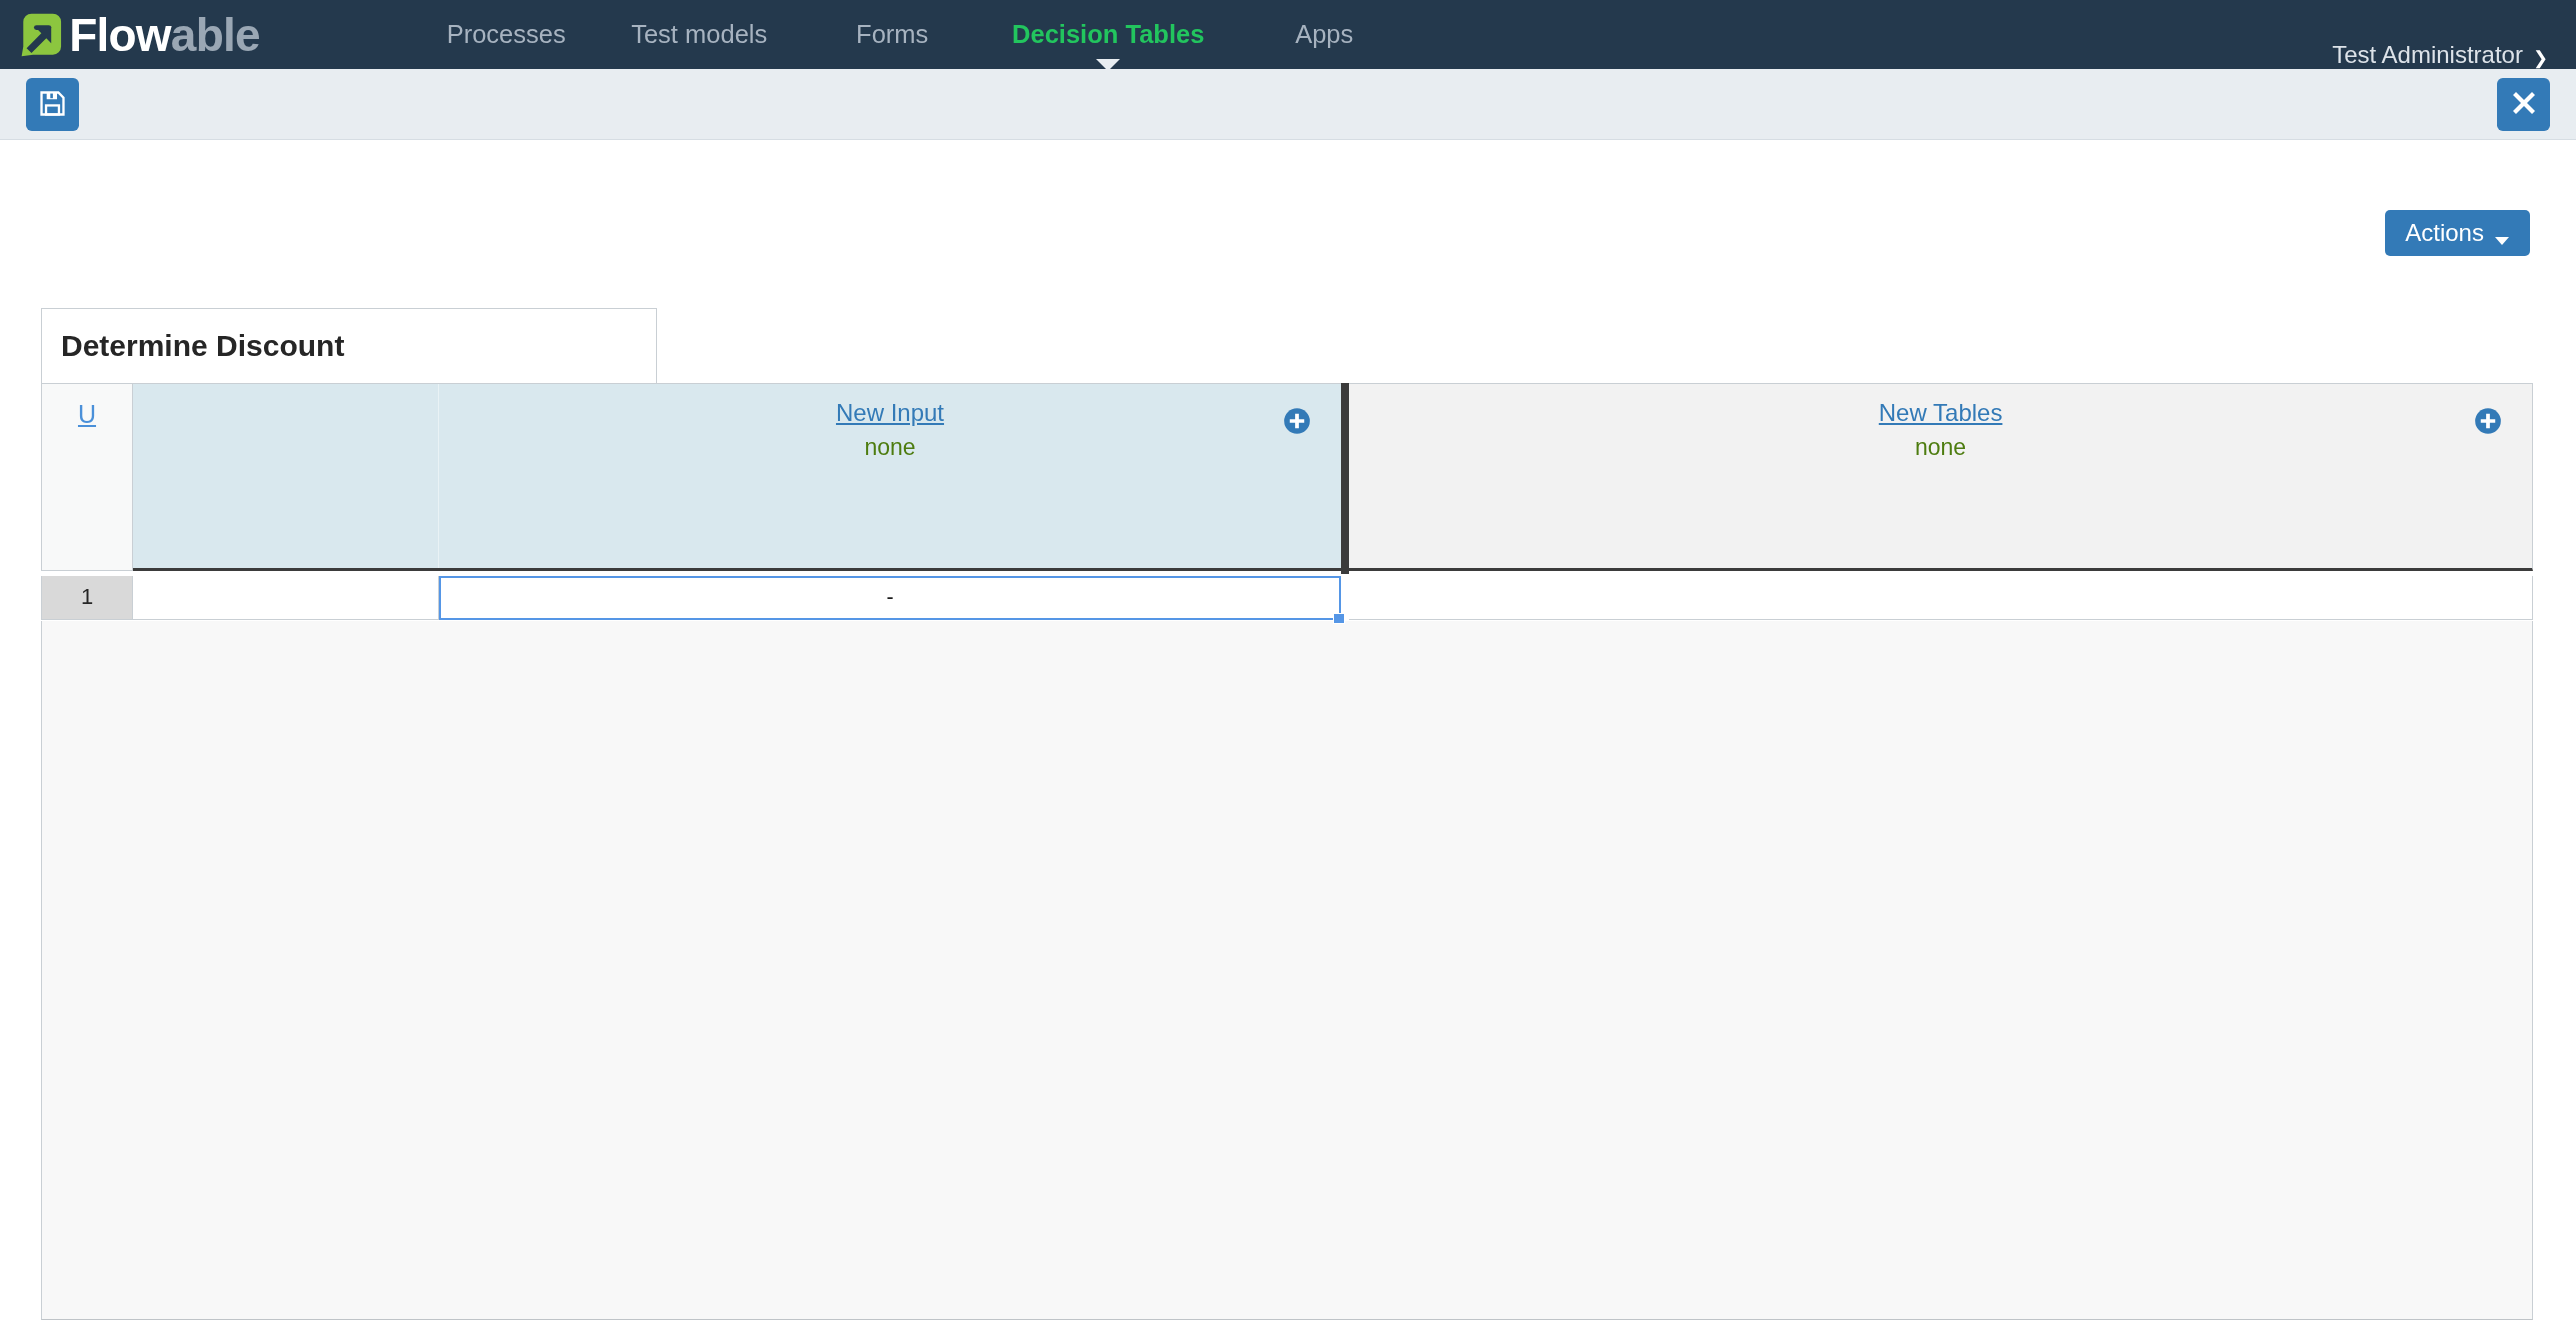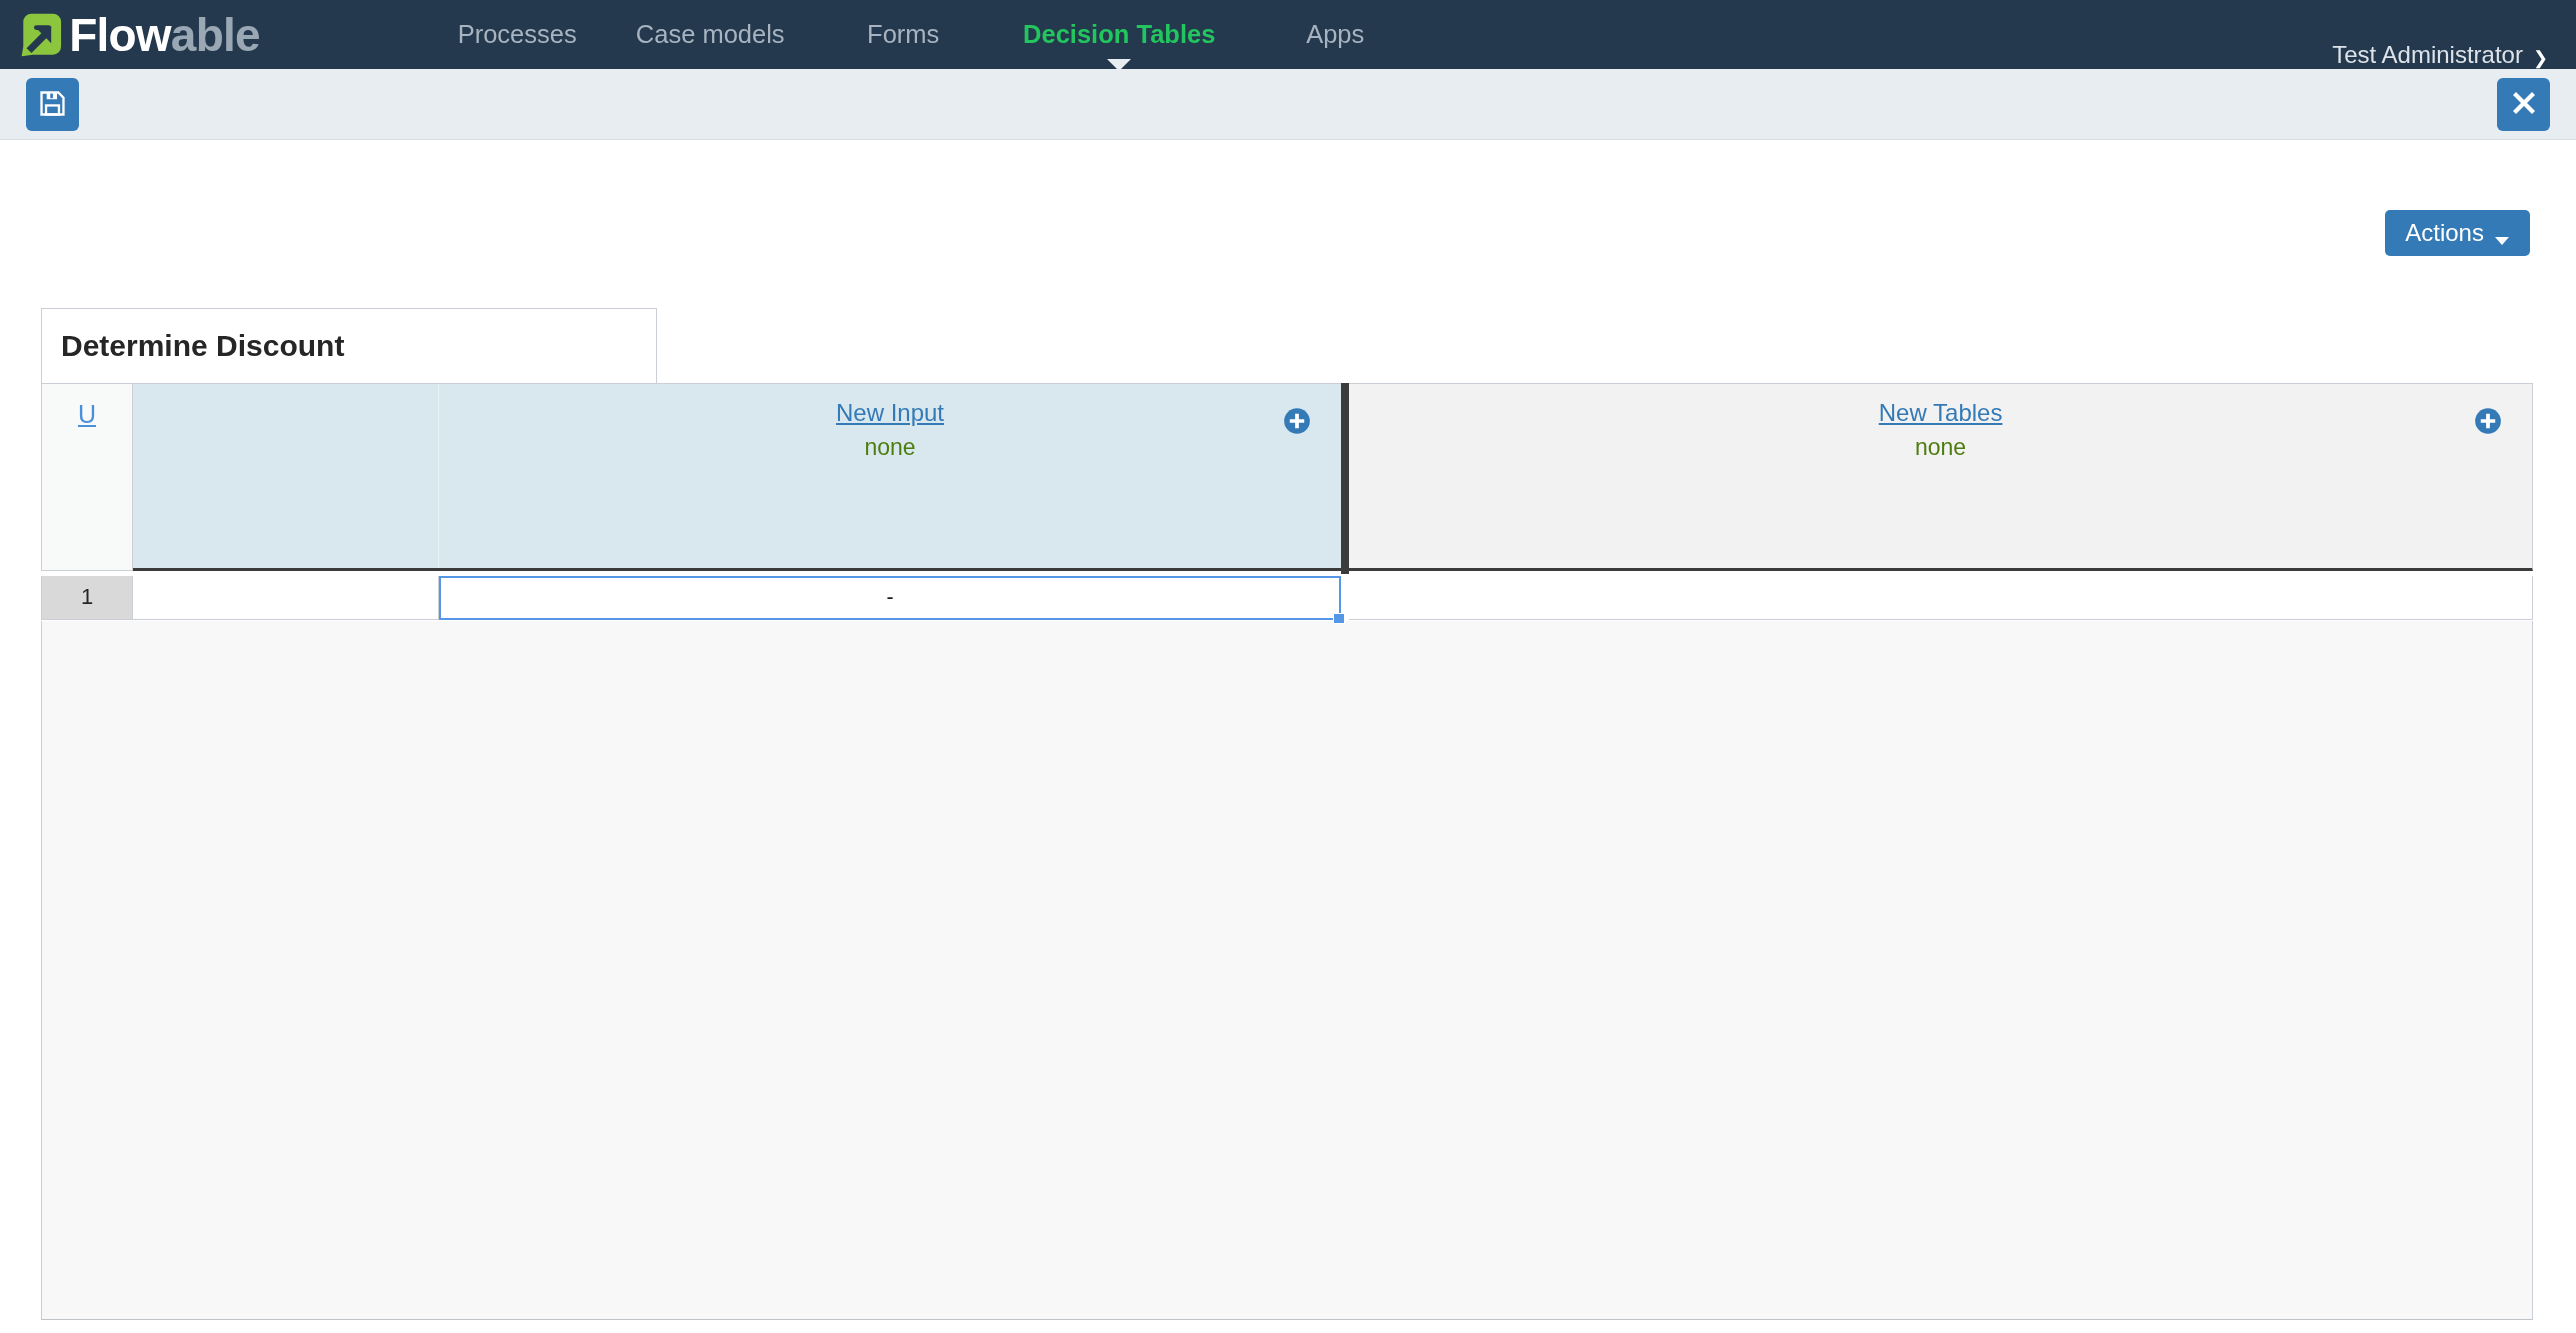--- a/index.html
+++ b/index.html
@@ -12,21 +12,20 @@
   }
 
   
   .navbar {
     position: relative;
     height: 69px;
     background: #24394d;
     display: flex;
     align-items: center;
     width: 2576px;
-    gap: 11px;
   }
   .brand {
     display: flex;
     align-items: center;
     margin-left: 20px;
     height: 69px;
   }
   .brand-mark {
     width: 46px;
     height: 46px;
@@ -346,21 +345,21 @@
       </svg>
     </span>
     <span class="brand-word"><span class="w1">Flow</span><span class="w2">able</span></span>
   </div>
 
   <div class="nav-items">
     <div class="nav-item" style="width:193px">
       <span>Processes</span>
     </div>
     <div class="nav-item" style="width:193px">
-      <span>Case models</span>
+      <span>Test models</span>
     </div>
     <div class="nav-item" style="width:193px">
       <span>Forms</span>
     </div>
     <div class="nav-item active" style="width:239px">
       <span>Decision Tables</span>
       <span class="caret-down"></span>
     </div>
     <div class="nav-item" style="width:193px">
       <span>Apps</span>

